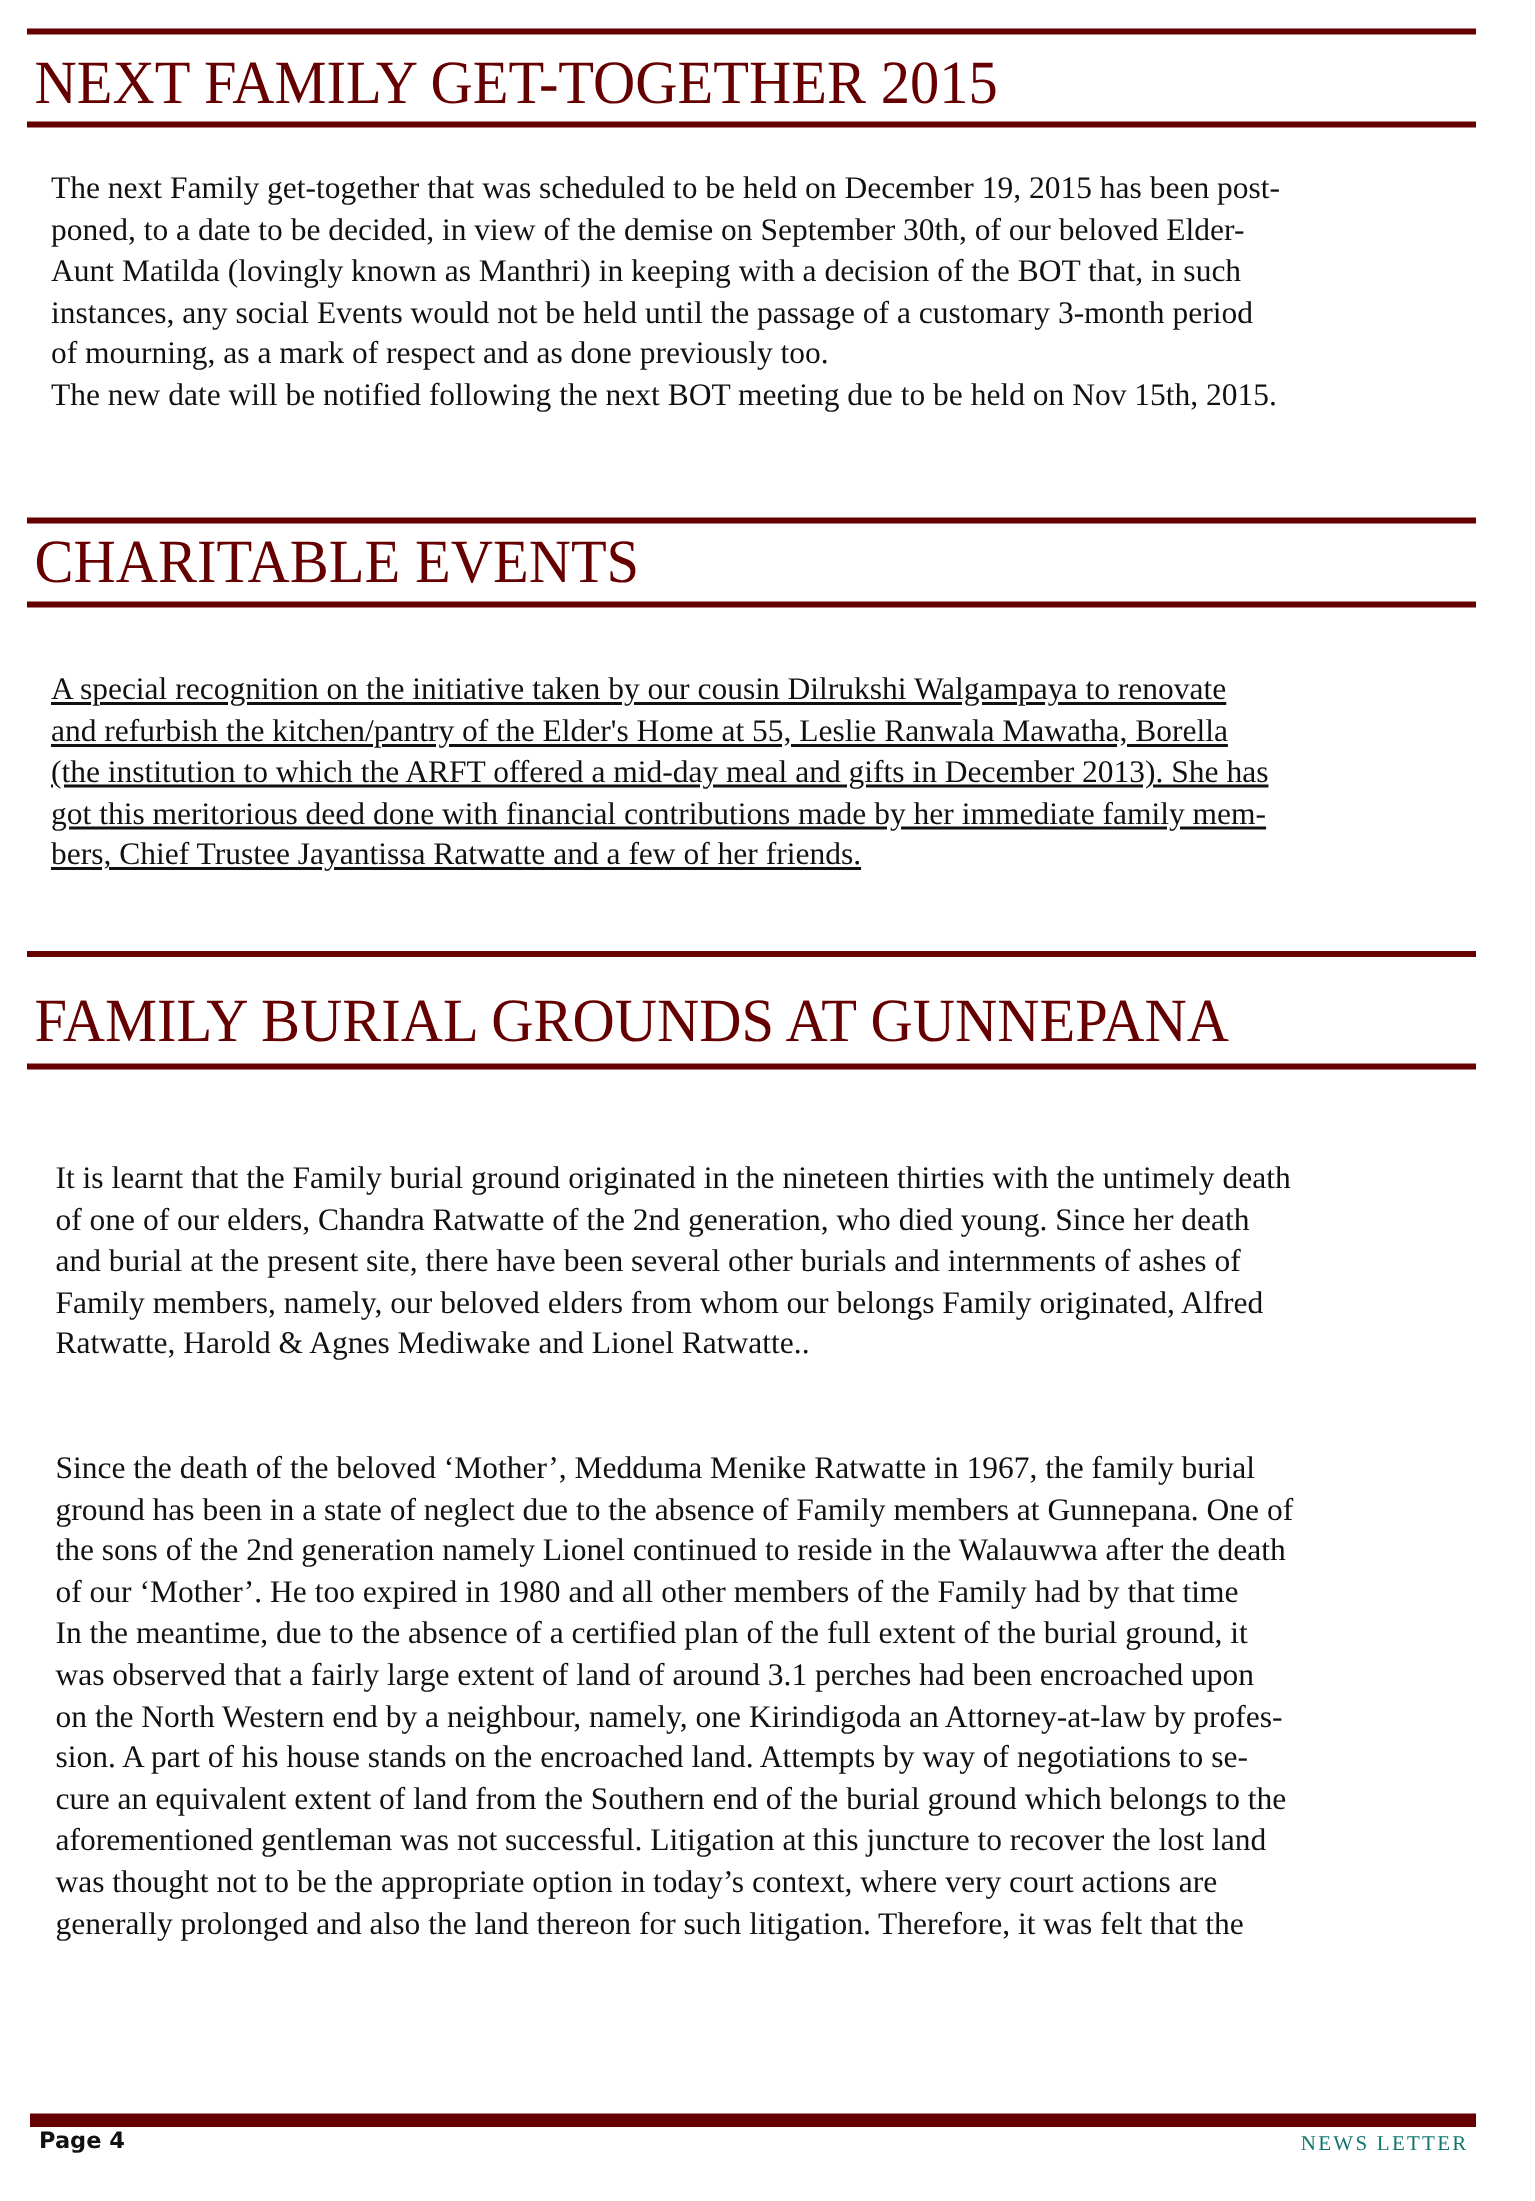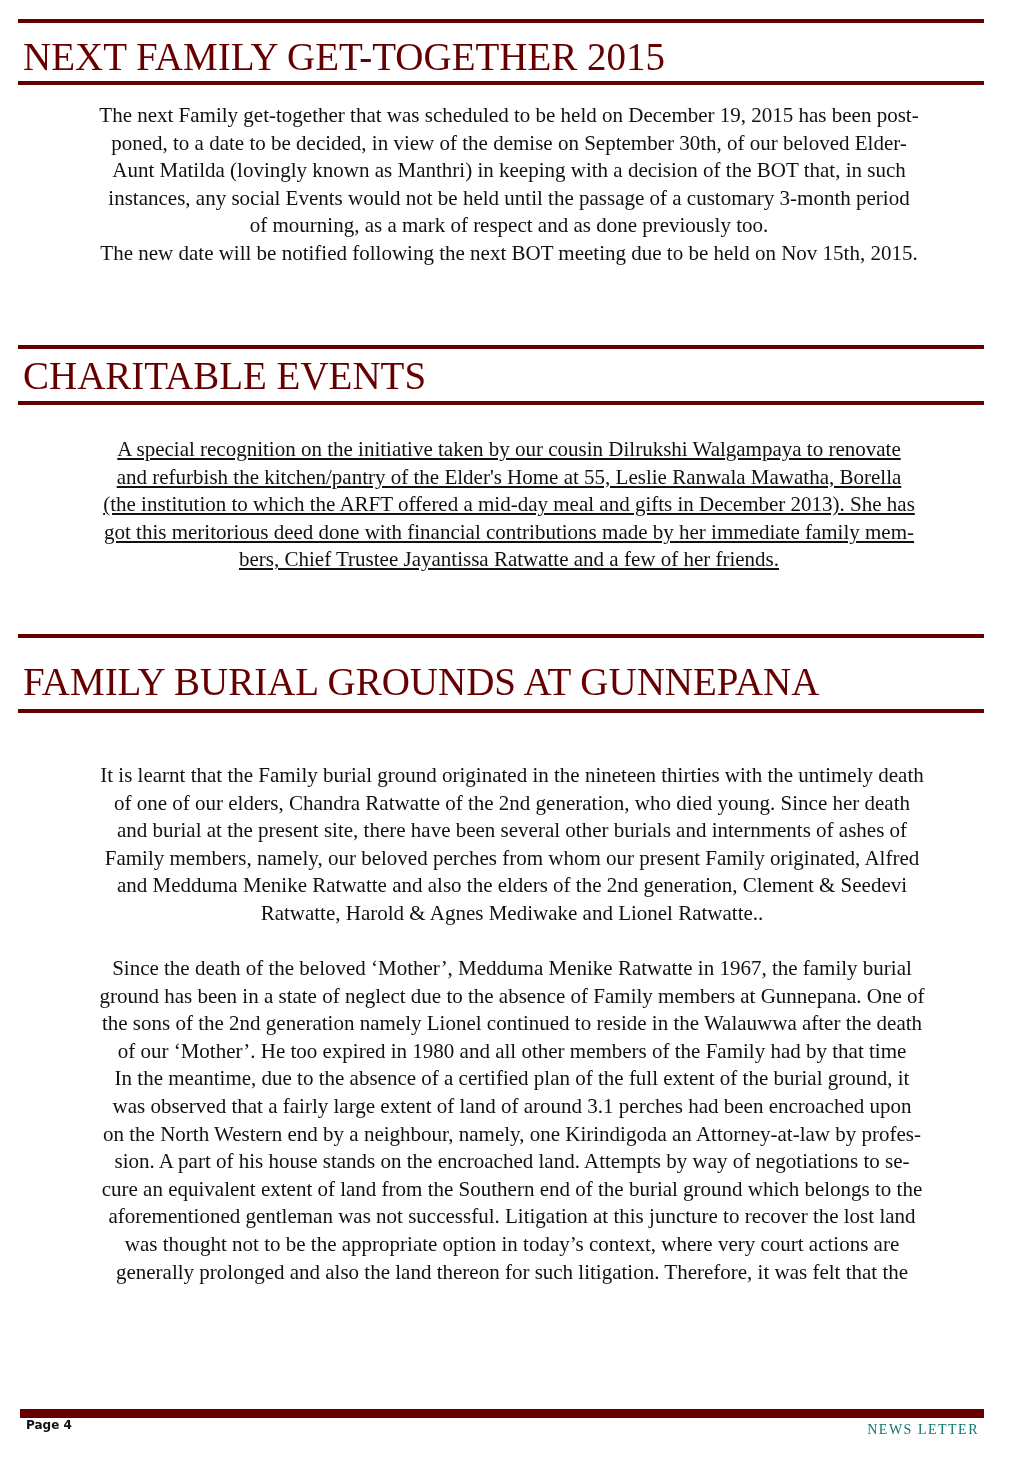--- a/index.html
+++ b/index.html
@@ -3,25 +3,25 @@
   <meta charset="utf-8">
   <style>
     html, body { margin: 0; padding: 0; background: #ffffff; }
     body { width: 1023px; height: 1467px; position: relative; overflow: hidden;
            font-family: "Liberation Serif", "DejaVu Serif", serif; color: #111; }
     .rule { position: absolute; left: 18px; width: 966px; height: 4px; background: #660000; }
     .heading { position: absolute; left: 23px; margin: 0; font-weight: normal;
                font-family: "Liberation Serif", "DejaVu Serif", serif;
                color: #660000; font-size: 39px; line-height: 44px; letter-spacing: 0px;
                transform: scaleY(1.05); transform-origin: left top; white-space: nowrap; }
-    .para { position: absolute; left: 24px; width: 970px; margin: 0; text-align: center; }
+    .para { position: absolute; left: 24px; width: 970px; margin: 10px; }
     .line { display: block; white-space: nowrap; font-size: 21px; line-height: 27.6px; height: 27.6px; }
     .footer-bar { position: absolute; left: 20px; width: 964px; top: 1409px; height: 9px; background: #660000; }
     .page-num { position: absolute; left: 26px; top: 1418px; font-family: "DejaVu Sans", "Liberation Sans", sans-serif;
-                font-weight: bold; font-size: 12px; color: #111; }
+                font-weight: bold; font-size: 15px; color: #111; }
     .newsletter { position: absolute; right: 44px; top: 1422px; font-family: "Liberation Serif", "DejaVu Serif", serif;
                   font-size: 14px; letter-spacing: 1.5px; color: #0f766e; }
   </style>
 </head>
 <body>
 
 <div class="rule" style="top:19px;"></div>
 <h1 class="heading" style="top:33px;">NEXT FAMILY GET-TOGETHER 2015</h1>
 <div class="rule" style="top:81px;"></div>
 <div class="para" style="top:102px;">
@@ -44,22 +44,21 @@
     <span class="line">bers, Chief Trustee Jayantissa Ratwatte and a few of her friends.</span>
   </div>
 
 <div class="rule" style="top:634px;"></div>
 <h1 class="heading" style="top:658px;">FAMILY BURIAL GROUNDS AT GUNNEPANA</h1>
 <div class="rule" style="top:709px;"></div>
 <div class="para" style="top:762px;left:27px;">
     <span class="line">It is learnt that the Family burial ground originated in the nineteen thirties with the untimely death</span>
     <span class="line">of one of our elders, Chandra Ratwatte of the 2nd generation, who died young. Since her death</span>
     <span class="line">and burial at the present site, there have been several other burials and internments of ashes of</span>
-    <span class="line">Family members, namely, our beloved perches from whom our present Family originated, Alfred</span>
-    <span class="line">and Medduma Menike Ratwatte and also the elders of the 2nd generation, Clement  &amp; Seedevi</span>
+    <span class="line">Family members, namely, our beloved elders from whom our belongs Family originated, Alfred</span>
     <span class="line">Ratwatte, Harold &amp; Agnes Mediwake and  Lionel Ratwatte..</span>
   </div>
 <div class="para" style="top:955px;left:27px;">
     <span class="line">Since the death of the beloved ‘Mother’, Medduma Menike Ratwatte in 1967, the family burial</span>
     <span class="line">ground has been in a state of neglect due to the absence of Family members at Gunnepana. One of</span>
     <span class="line">the sons of the 2nd generation namely Lionel continued to reside in the Walauwwa after the death</span>
     <span class="line">of our ‘Mother’. He too expired in 1980 and all other members of the Family had by that time</span>
     <span class="line">In the meantime, due to the absence of a certified plan of the full extent of the burial ground, it</span>
     <span class="line">was observed that a fairly large extent of land of around 3.1 perches had been encroached upon</span>
     <span class="line">on the North Western end by a neighbour, namely, one Kirindigoda an Attorney-at-law by profes-</span>

